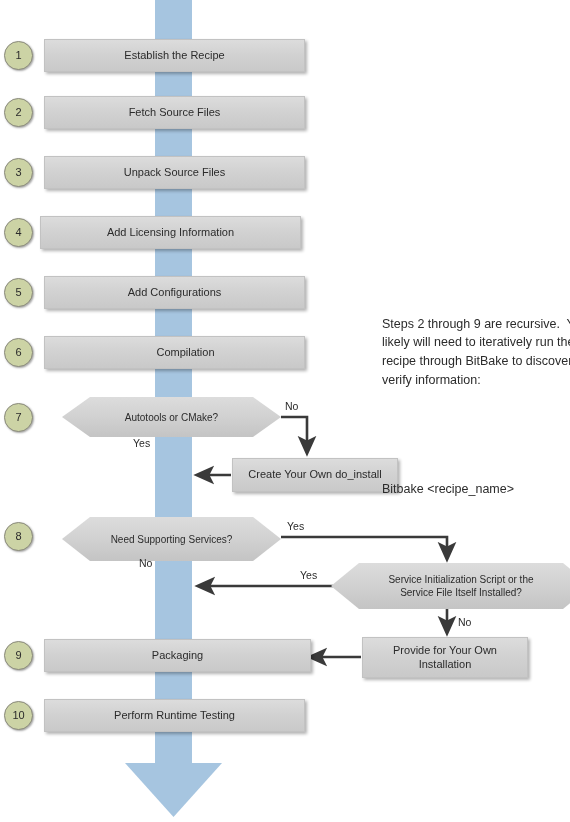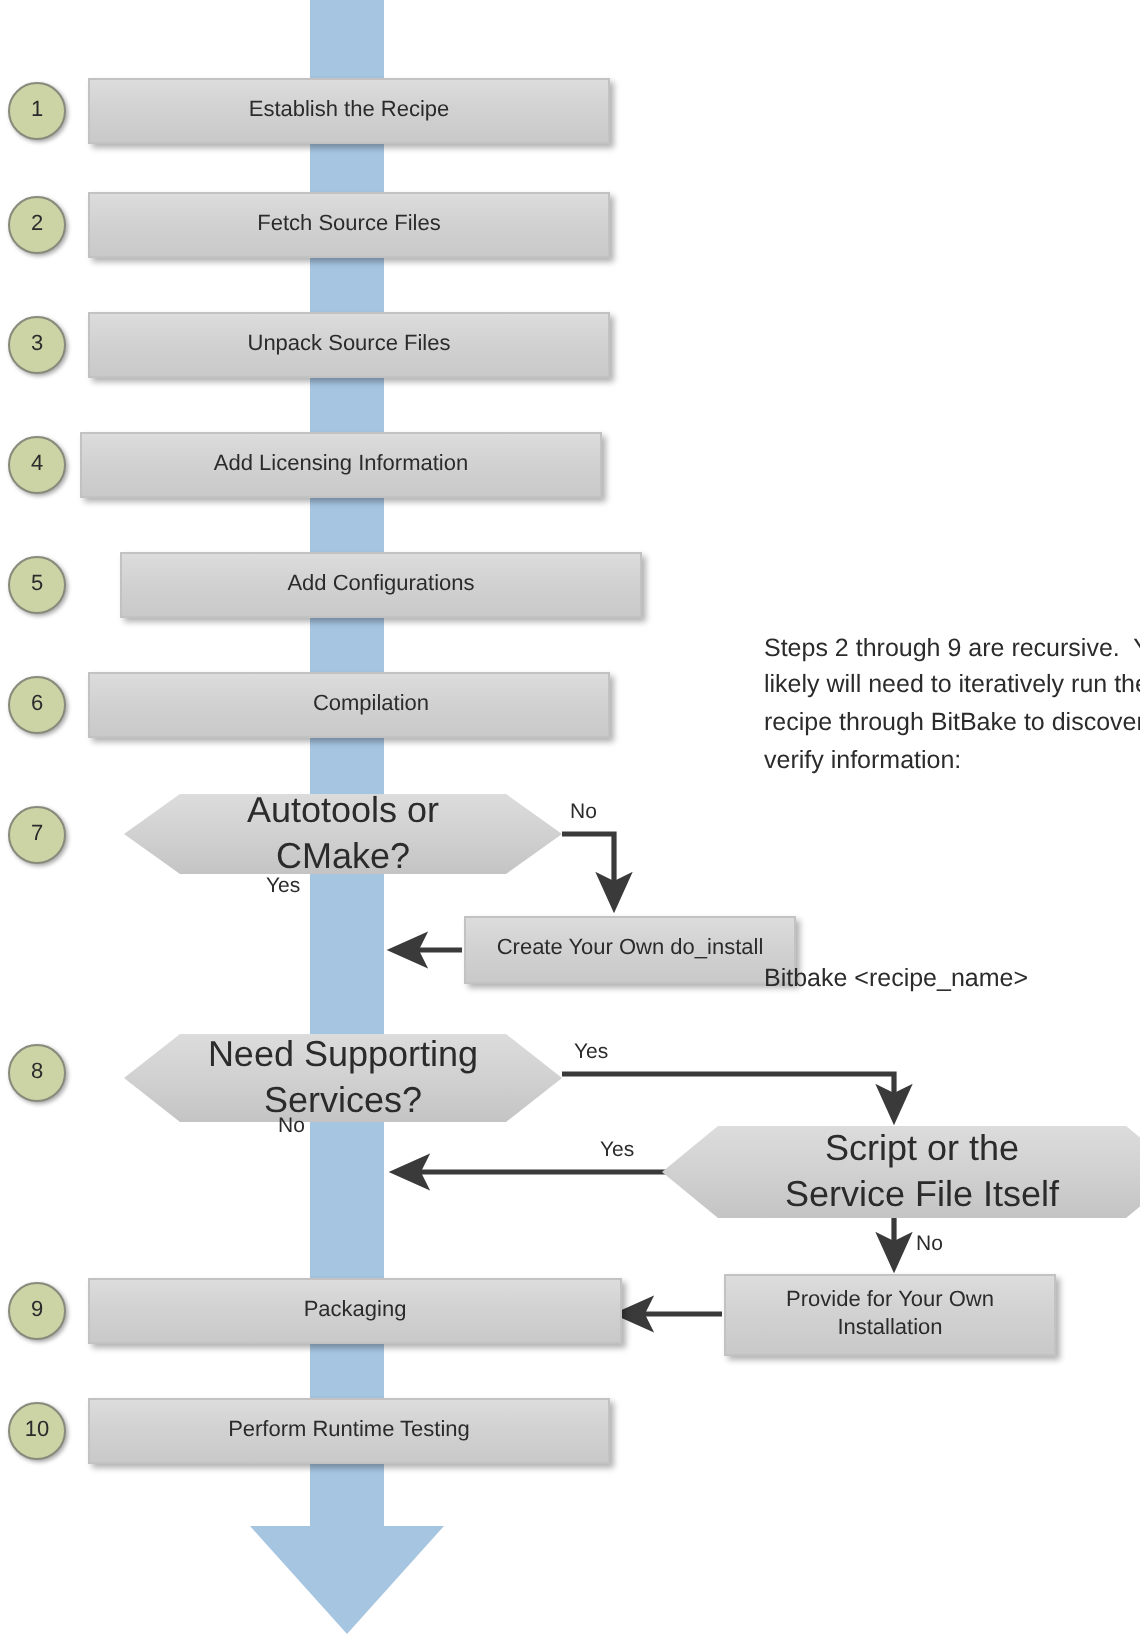--- a/index.html
+++ b/index.html
@@ -29,21 +29,21 @@
     display:flex;align-items:center;justify-content:center;
     text-align:center;font-size:11px;line-height:1.25;color:#2b2b2b;
     box-sizing:border-box;padding:0 6px;
   }
 
   
   .hex{
     position:absolute;
     background:linear-gradient(180deg,#dcdcdc 0%,#d1d1d1 50%,#c4c4c4 100%);
     display:flex;align-items:center;justify-content:center;
-    text-align:center;font-size:18px;line-height:1.3;color:#2b2b2b;
+    text-align:center;font-size:10px;line-height:1.3;color:#2b2b2b;
     box-sizing:border-box;
     filter:drop-shadow(2px 2px 2px rgba(0,0,0,.33));
   }
   .hex.h28{clip-path:polygon(28px 0,calc(100% - 28px) 0,100% 50%,calc(100% - 28px) 100%,28px 100%,0 50%);}
   .hex.h28 > span{padding:0 30px;}
 
   
   .lbl{
     position:absolute;font-size:10.5px;line-height:1;color:#2b2b2b;
     white-space:nowrap;
@@ -122,21 +122,21 @@
     </div>
   <div class="box" style="left:44px;top:96px;width:261px;height:33px;">
       <span>Fetch Source Files</span>
     </div>
   <div class="box" style="left:44px;top:156px;width:261px;height:33px;">
       <span>Unpack Source Files</span>
     </div>
   <div class="box" style="left:40px;top:216px;width:261px;height:33px;">
       <span>Add Licensing Information</span>
     </div>
-  <div class="box" style="left:44px;top:276px;width:261px;height:33px;margin-left:16px;">
+  <div class="box" style="left:44px;top:276px;width:261px;height:33px;">
       <span>Add Configurations</span>
     </div>
   <div class="box" style="left:44px;top:336px;width:261px;height:33px;padding-left:28px;">
       <span>Compilation</span>
     </div>
   <div class="box" style="left:44px;top:639px;width:267px;height:33px;">
       <span>Packaging</span>
     </div>
   <div class="box" style="left:44px;top:699px;width:261px;height:33px;">
       <span>Perform Runtime Testing</span>

